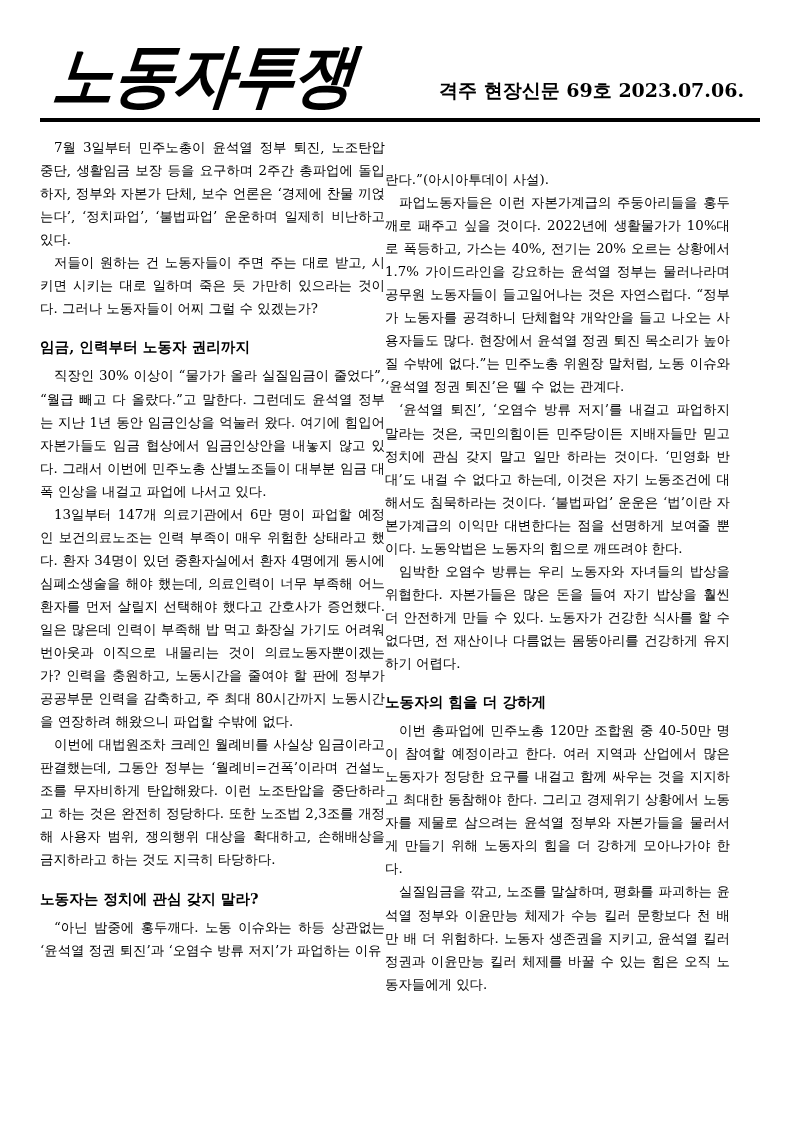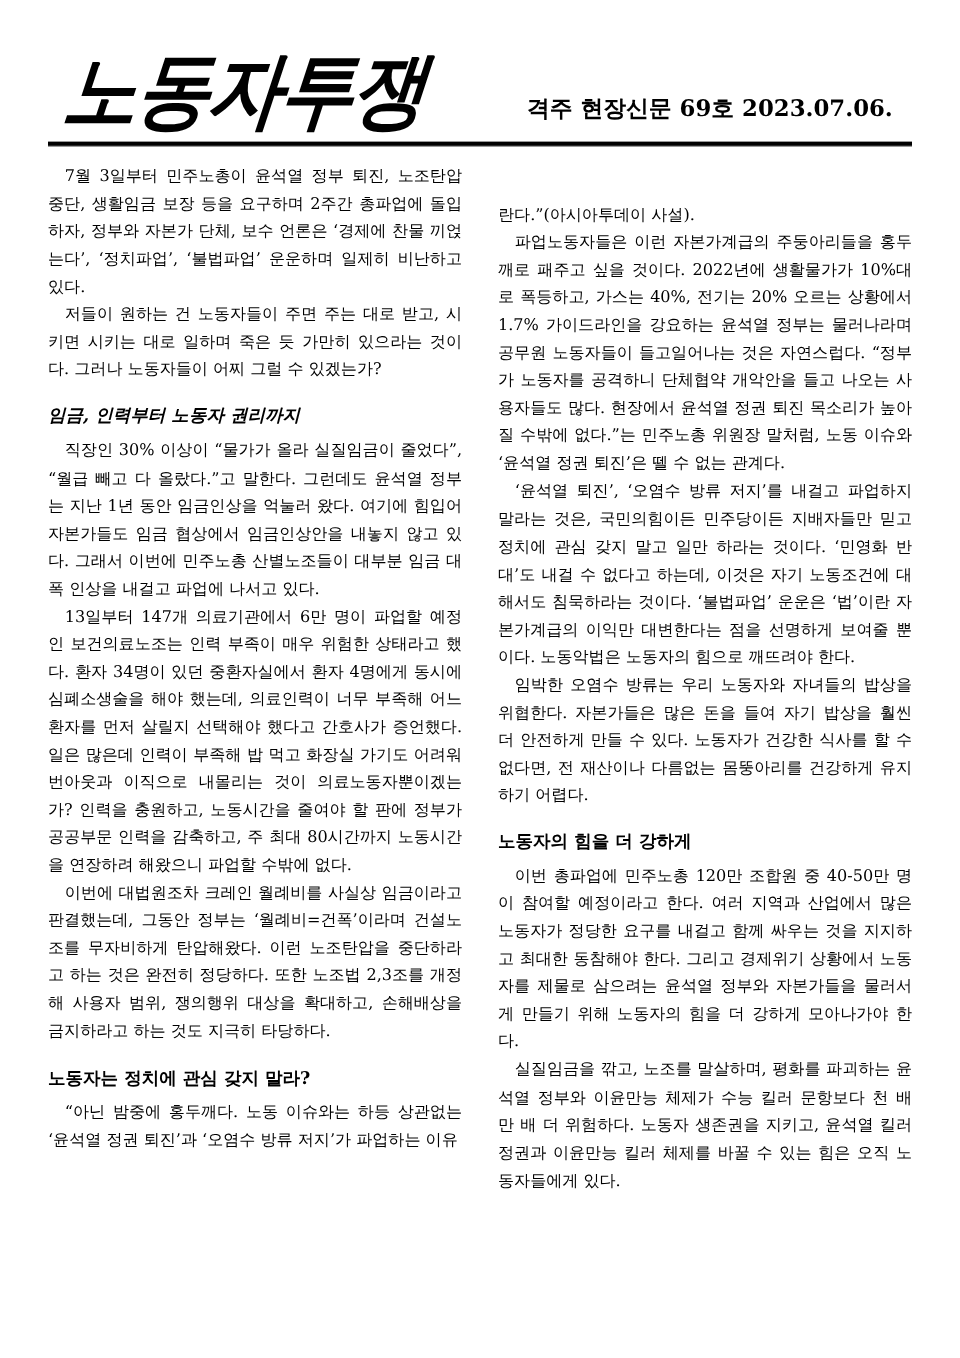--- a/index.html
+++ b/index.html
@@ -86,21 +86,20 @@
     font-size: 30px;
     font-weight: bold;
     text-align: center;
     letter-spacing: -0.5px;
     white-space: nowrap;
   }
 
   
   .columns {
     display: flex;
-    gap: 30px;
     margin-top: 14px;
     height: 880px;
   }
   .col {
     width: 345px;
     font-size: 13.4px;
     line-height: 1.72;
     text-align: justify;
     text-justify: inter-character;
   }
@@ -114,21 +113,20 @@
     margin-top: 32px;
   }
   .subhead {
     font-size: 14.6px;
     font-weight: bold;
     margin: 14px 0 5px 0;
     text-indent: 0;
     text-align: left;
   }
   .subhead.first {
-    font-style: italic;
   }
 </style>
 </head>
 <body>
 
 <div class="page">
 
   <div class="masthead">
     <div class="logo">노동자투쟁</div>
     <div class="masthead-right">

